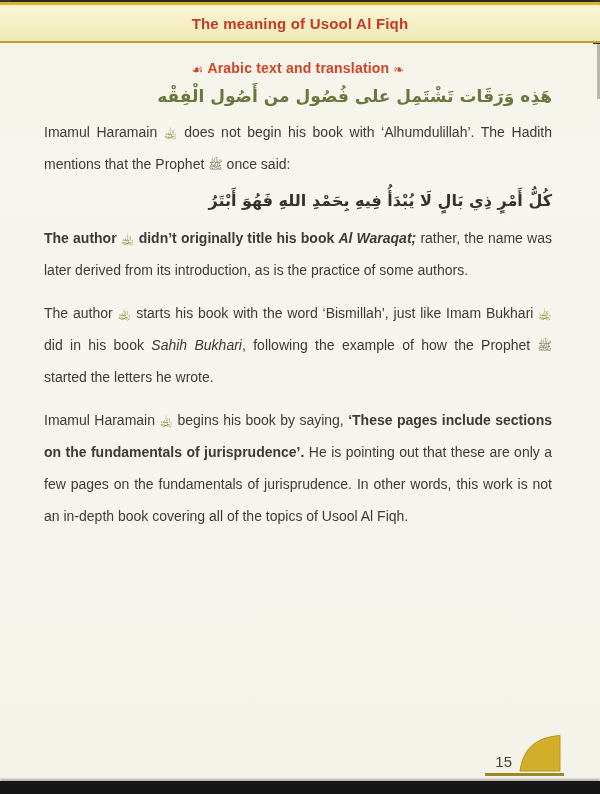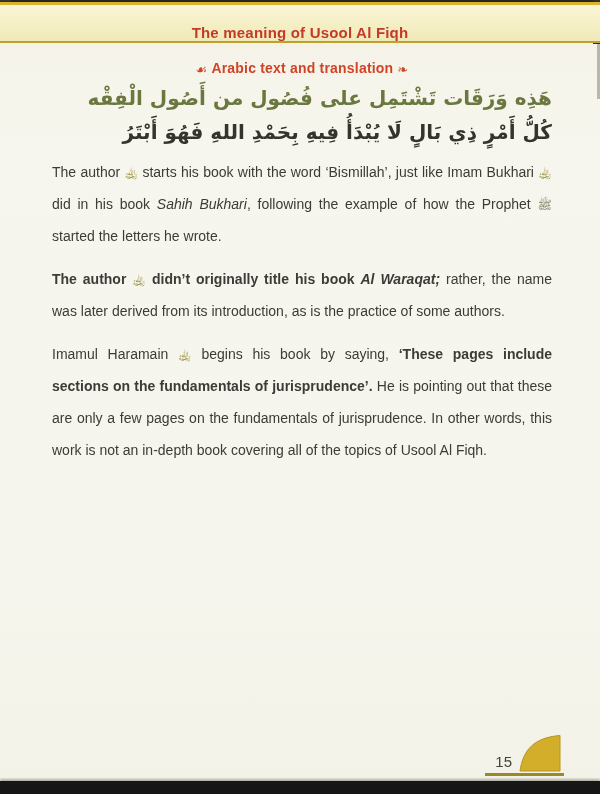--- a/index.html
+++ b/index.html
@@ -14,39 +14,39 @@
   .scan-bottom{position:absolute;bottom:0;left:0;right:0;height:13px;background:#161616;box-shadow:0 -2px 2px rgba(60,55,45,.35);}
   .scan-right-a{position:absolute;top:0;right:0;width:7px;height:44px;background:#362f26;}
   .scan-right-b{position:absolute;top:44px;right:0;width:3px;height:55px;background:#8a847a;opacity:.55;}
   .corner-blob{position:absolute;top:0;left:0;width:11px;height:8px;background:#3a332a;border-radius:0 0 7px 0;}
 
   
   .banner{
     position:absolute;top:2px;left:0;right:0;height:36px;
     background:linear-gradient(180deg,#faf5d6 0%,#f4eec3 60%,#efe8b8 100%);
     border-top:3px solid #d8b52c;border-bottom:2px solid #c3a02a;
-    display:flex;align-items:flex-end;justify-content:center;
+    display:flex;align-items:center;justify-content:center;
   }
   .banner-title{color:#c43a28;font-weight:bold;font-size:15px;letter-spacing:.2px;}
 
   
-  .content{position:absolute;left:52px;right:48px;top:52px;}
+  .content{position:absolute;left:44px;right:48px;top:52px;}
 
   .sec-heading{
     text-align:center;color:#d14327;font-weight:bold;font-size:14px;
     margin:8px 0 10px 0;letter-spacing:.2px;
   }
   .orn{font-size:13px;position:relative;top:1px;padding:0 4px;font-family:"DejaVu Sans",sans-serif;}
 
   .arabic{
     direction:rtl;text-align:right;font-family:"DejaVu Sans",sans-serif;
     font-weight:bold;margin:2px 0 10px 0;
   }
-  .arabic-green{color:#6a7840;font-size:20px;}
-  .arabic-dark{color:#34342e;font-size:20px;margin:2px 0 12px 0;}
+  .arabic-green{color:#6a7840;font-size:17px;}
+  .arabic-dark{color:#34342e;font-size:16px;margin:2px 0 12px 0;}
 
   .para{
     font-size:14px;line-height:32px;color:#3b3b37;
     text-align:justify;margin:0 0 11px 0;
   }
   .para:last-child{margin-bottom:8px;}
   .b{font-weight:bold;}
   .i{font-style:italic;}
   .bi{font-weight:bold;font-style:italic;}
   .hon{color:#97913c;font-size:15px;font-family:"DejaVu Sans",sans-serif;line-height:1;}
@@ -76,25 +76,26 @@
 <div class="content">
 
   <div class="sec-heading">
     <span class="orn">☙</span><span>Arabic text and translation</span><span class="orn">❧</span>
   </div>
 
   <div class="arabic arabic-green">هَذِه وَرَقَات تَشْتَمِل على فُصُول من أَصُول الْفِقْه</div>
 
 
 
+  <p class="para"><span>Imamul Haramain </span><span class="hon">﵀</span><span> does not begin his book with ‘Alhumdulillah’. The Hadith mentions that the Prophet </span><span class="hon-p">ﷺ</span><span> once said:</span></p>
 
   <div class="arabic arabic-dark">كُلُّ أَمْرٍ ذِي بَالٍ لَا يُبْدَأُ فِيهِ بِحَمْدِ اللهِ فَهُوَ أَبْتَرُ</div>
 
+  <p class="para"><span class="b">The author </span><span class="hon">﵀</span><span class="b"> didn’t originally title his book </span><span class="bi">Al Waraqat;</span><span> rather, the name was later derived from its introduction, as is the practice of some authors.</span></p>
   <p class="para"><span>The author </span><span class="hon">﵀</span><span> starts his book with the word ‘Bismillah’, just like Imam Bukhari </span><span class="hon">﵀</span><span> did in his book </span><span class="i">Sahih Bukhari</span><span>, following the example of how the Prophet </span><span class="hon-p">ﷺ</span><span> started the letters he wrote.</span></p>
-  <p class="para"><span class="b">The author </span><span class="hon">﵀</span><span class="b"> didn’t originally title his book </span><span class="bi">Al Waraqat;</span><span> rather, the name was later derived from its introduction, as is the practice of some authors.</span></p>
   <p class="para"><span>Imamul Haramain </span><span class="hon">﵀</span><span> begins his book by saying, </span><span class="b">‘These pages include sections on the fundamentals of jurisprudence’.</span><span> He is pointing out that these are only a few pages on the fundamentals of jurisprudence. In other words, this work is not an in-depth book covering all of the topics of Usool Al Fiqh.</span></p>
 </div>
 
 <div class="footer">
   <span class="page-num">15</span>
   <svg class="swoosh" width="44" height="38" viewBox="0 0 44 38" aria-hidden="true">
     <path d="M1 37 C 4 16, 15 3.5, 41 1.5 L 41 37 Z" fill="#d2ae2a" stroke="#b4961f" stroke-width="1"></path>
   </svg>
 </div>
 

